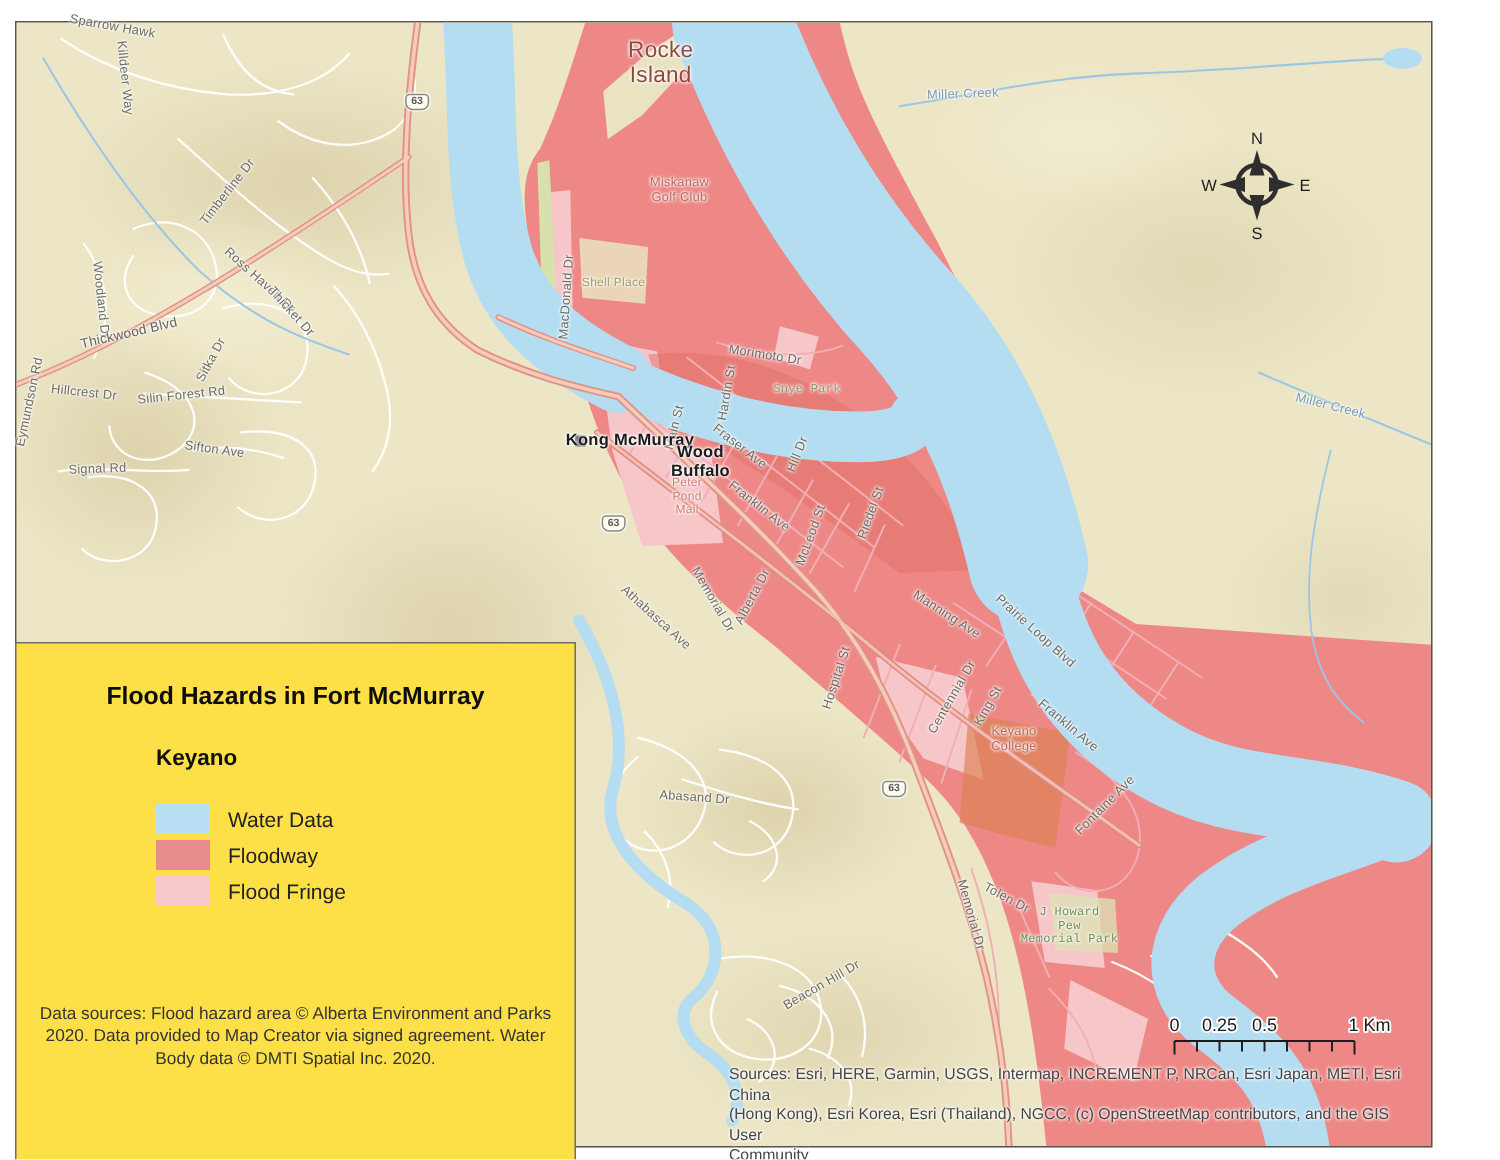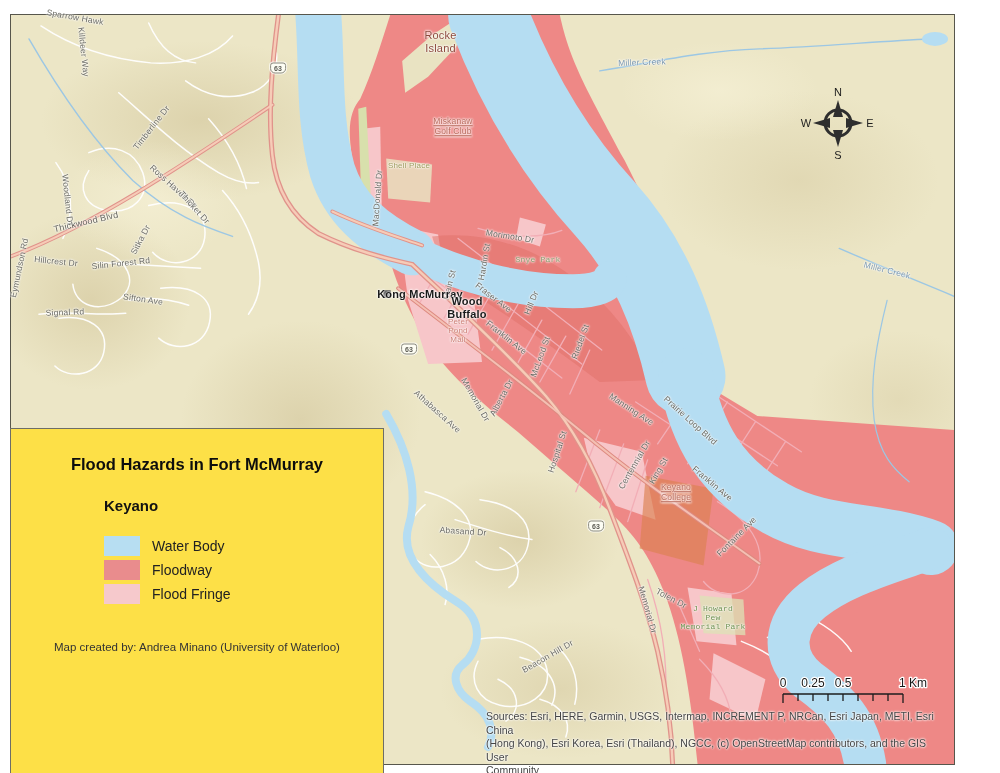--- a/index.html
+++ b/index.html
@@ -11,23 +11,23 @@
   
   .lbl{position:absolute;white-space:pre-line;text-align:center;
        transform:translate(-50%,-50%);font-size:8.5px;color:#6b6b64;line-height:1.15;
        letter-spacing:.2px;pointer-events:none;
        text-shadow:0 0 2px #fff,0 0 2px #fff,0 0 3px rgba(255,255,255,.9);}
   .street{color:#6b6b64;}
   .street-lg{font-size:9px;color:#63625b;}
   .city{font-size:11px;font-weight:bold;color:#1a1a1a;}
   .water-lbl{color:#7d99b0;}
   .park{color:#6f9150;font-size:8px;font-family:Liberation Mono, monospace;}
-  .poi{color:#b96a5c;text-decoration:underline;}
+  .poi{color:#b96a5c;}
   .poi-light{color:#cd7f76;font-size:8px;}
-  .island{color:#8d4a3c;font-size:11px;padding-left:25px;}
+  .island{color:#8d4a3c;font-size:15px;padding-left:25px;}
   .shell{color:#9e9c5d;font-size:8px;}
   .shield{position:absolute;transform:translate(-50%,-50%);background:#fdfdf4;
           border:1px solid #8a8a7e;border-radius:3px 3px 5px 5px;font-size:7px;font-weight:bold;
           color:#5a5a52;padding:1px 3px;pointer-events:none;box-shadow:0 0 0 1px rgba(255,255,255,.7);}
   .city-dot{position:absolute;width:5px;height:5px;background:#222;border:1px solid #555;
             transform:translate(-50%,-50%);}
   
   .legend{position:absolute;left:10px;top:428px;width:374px;height:355px;background:#fde047;
           border:1px solid #6e6e66;box-sizing:border-box;}
   .legend .title{position:absolute;top:26px;left:0;width:100%;text-align:center;
@@ -201,21 +201,21 @@
   <span class="lbl street" style="left:20px;top:268px;transform:translate(-50%,-50%) rotate(-78deg)">Eymundson Rd</span>
   <span class="lbl street" style="left:141px;top:240px;transform:translate(-50%,-50%) rotate(-62deg)">Sitka Dr</span>
   <span class="lbl street" style="left:121px;top:264px;transform:translate(-50%,-50%) rotate(-6deg)">Silin Forest Rd</span>
   <span class="lbl street" style="left:56px;top:262px;transform:translate(-50%,-50%) rotate(6deg)">Hillcrest Dr</span>
   <span class="lbl street" style="left:65px;top:313px;transform:translate(-50%,-50%) rotate(-2deg)">Signal Rd</span>
   <span class="lbl street" style="left:143px;top:300px;transform:translate(-50%,-50%) rotate(8deg)">Sifton Ave</span>
   <span class="lbl island" style="left:428px;top:42px">Rocke
 Island</span>
   <span class="lbl poi" style="left:453px;top:127px">Miskanaw
 Golf Club</span>
-  <span class="lbl shell" style="left:409px;top:166px">Shell Place</span>
+  <span class="lbl shell" style="left:409px;top:188px">Shell Place</span>
   <span class="lbl street" style="left:378px;top:198px;transform:translate(-50%,-50%) rotate(-86deg)">MacDonald Dr</span>
   <span class="lbl water-lbl" style="left:642px;top:63px;transform:translate(-50%,-50%) rotate(-2deg)">Miller Creek</span>
   <span class="lbl water-lbl" style="left:887px;top:271px;transform:translate(-50%,-50%) rotate(14deg)">Miller Creek</span>
   <span class="lbl street" style="left:510px;top:237px;transform:translate(-50%,-50%) rotate(9deg)">Morimoto Dr</span>
   <span class="lbl park" style="left:538px;top:260px;color:#8a9a6a">Snye Park</span>
   <span class="lbl street" style="left:485px;top:262px;transform:translate(-50%,-50%) rotate(-80deg)">Hardin St</span>
   <span class="lbl street" style="left:450px;top:285px;transform:translate(-50%,-50%) rotate(-76deg)">Main St</span>
   <span class="city-dot" style="left:387px;top:294px"></span>
   <span class="lbl city" style="left:420px;top:294px">Kong McMurray</span>
   <span class="lbl city" style="left:467px;top:308px">Wood
@@ -286,27 +286,29 @@
   <div class="sources">Sources: Esri, HERE, Garmin, USGS, Intermap, INCREMENT P, NRCan, Esri Japan, METI, Esri China
 (Hong Kong), Esri Korea, Esri (Thailand), NGCC, (c) OpenStreetMap contributors, and the GIS User
 Community</div>
 
   <div class="legend">
     <div class="title">Flood Hazards in Fort McMurray</div>
     <div class="heading">Keyano</div>
 
     <div class="lrow" style="top:107px">
       <span class="sw" style="background: rgb(183, 222, 242);"></span>
-      <span class="ltext">Water Body</span>
+      <span class="ltext">Water Data</span>
     </div>
     <div class="lrow" style="top:131px">
       <span class="sw" style="background: rgb(233, 140, 141);"></span>
       <span class="ltext">Floodway</span>
     </div>
     <div class="lrow" style="top:155px">
       <span class="sw" style="background: rgb(246, 201, 204);"></span>
       <span class="ltext">Flood Fringe</span>
     </div>
 
-    <div class="credit" style="top:211px">Map created by: Andrea Minano (University of Waterloo)</div>
+    <div class="credit" style="top:240px">Data sources: Flood hazard area © Alberta Environment and Parks
+2020. Data provided to Map Creator via signed agreement. Water
+Body data © DMTI Spatial Inc. 2020.</div>
   </div>
 
 </div>
 
 </body></html>

